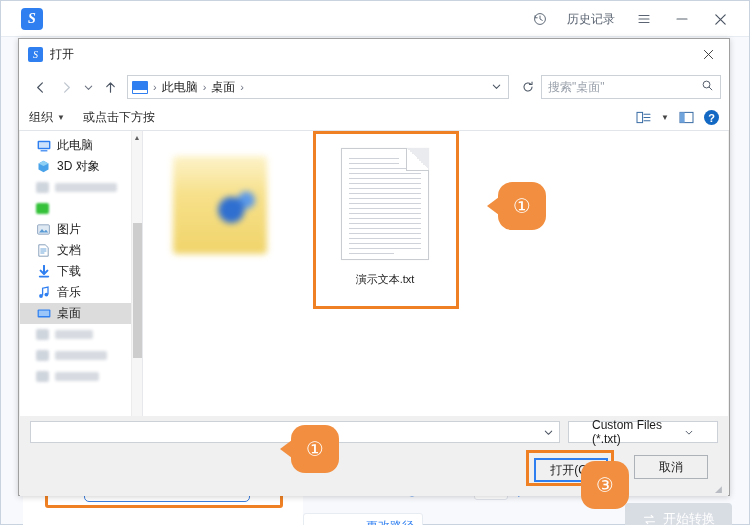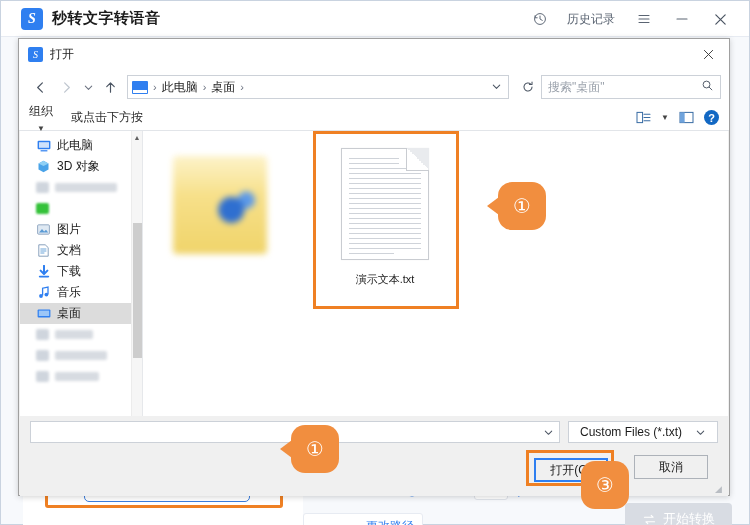--- a/index.html
+++ b/index.html
@@ -164,21 +164,21 @@
   }
   #search-ic { color: #4b5563; }
 
   
   #dlg-cmdbar {
     position: absolute; left: 0; top: 66px; width: 710px; height: 26px;
     background: #ffffff; border-bottom: 1px solid #e2e5e9;
     display: flex; align-items: center; padding: 0 10px; gap: 18px;
     font-size: 12px; color: #2b2b2b;
   }
-  .cmd-item { display: flex; align-items: center; gap: 4px; flex-direction: column; }
+  .cmd-item { display: flex; align-items: center; gap: 4px; }
   .caret { font-size: 8px; color: #444; }
   #cmdbar-right { margin-left: auto; display: flex; align-items: center; gap: 10px; }
   .view-ic { color: #3b6ea5; display:flex; align-items:center; }
   #help-ic {
     width: 15px; height: 15px; border-radius: 50%; background: #1268c3; color: #fff;
     font-size: 11px; font-weight: bold; display: flex; align-items: center; justify-content: center;
   }
 
   
   #dlg-content {
@@ -242,21 +242,21 @@
   #dlg-filerow {
     position: absolute; left: 1px; top: 377px; width: 708px; height: 32px; background: #f0f0f0;
     display: flex; align-items: center; padding: 0 10px; gap: 8px;
   }
   #filename-field {
     flex: 1; height: 22px; background: #fff; border: 1px solid #ccd1d8;
     display: flex; align-items: center; justify-content: flex-end; padding-right: 5px; font-size: 12px; color: #333;
   }
   #filetype-field {
     width: 150px; height: 22px; background: #fff; border: 1px solid #ccd1d8;
-    display: flex; align-items: center; justify-content: space-between; padding: 0 11px;
+    display: flex; align-items: center; justify-content: space-between; padding: 0 23px;
     font-size: 12px; color: #1b1b1b;
   }
   #dlg-btnrow {
     position: absolute; left: 1px; top: 409px; width: 708px; height: 48px; background: #f0f0f0;
   }
   #open-highlight {
     position: absolute; right: 114px; top: 2px; width: 88px; height: 36px;
     border: 3px solid #ef8023;
   }
   #open-btn {
@@ -290,21 +290,20 @@
 </style>
 </head>
 <body>
 
 <div id="app-window">
 
   <div id="app-titlebar">
     <div class="app-logo">
         <span class="lg-inner">S</span>
       </div>
-    <div id="app-title">秒转文字转语音</div>
 
     <div id="titlebar-right">
       <div class="tb-item" id="history-btn">
         <svg class="clock-ic" viewBox="0 0 16 16">
           <circle cx="8" cy="8" r="6.2" fill="none" stroke="#5a6472" stroke-width="1.1"></circle>
           <path d="M8 4.6V8l2.6 1.6" fill="none" stroke="#5a6472" stroke-width="1.1" stroke-linecap="round"></path>
           <path d="M2.4 4.2V6.6h2.4" fill="none" stroke="#5a6472" stroke-width="1.1" stroke-linecap="round"></path>
         </svg>
         <span>历史记录</span>
       </div>

